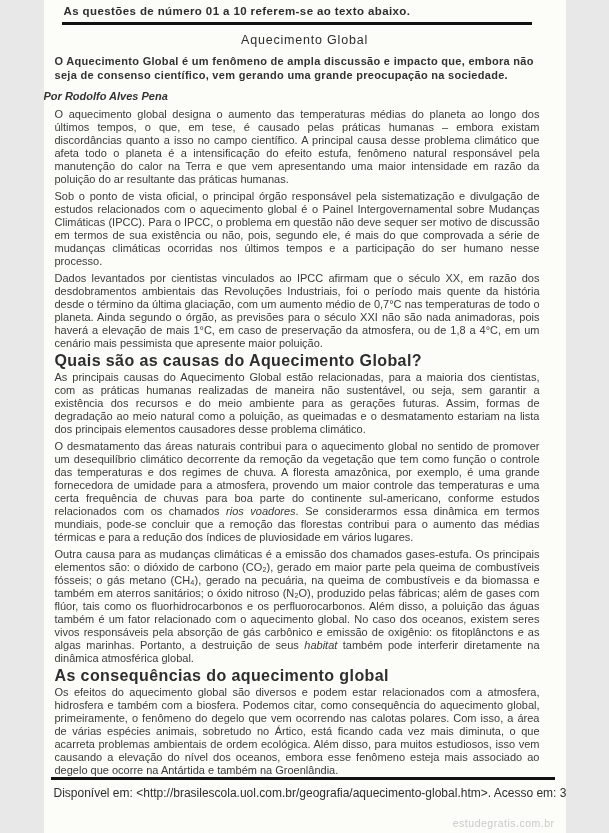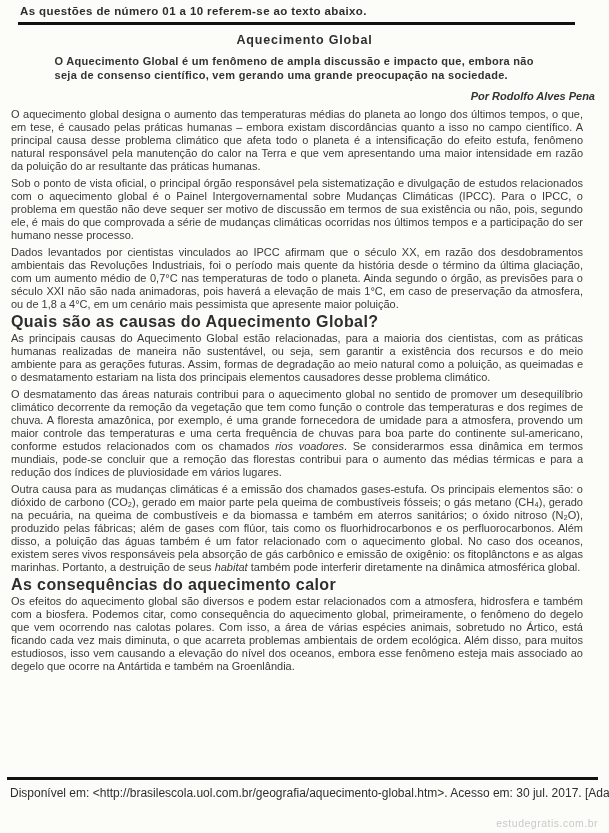--- a/index.html
+++ b/index.html
@@ -1,19 +1,19 @@
 <!DOCTYPE html>
 <html lang="pt"><head>
 <meta charset="utf-8">
 <style>
   html, body { margin: 0; padding: 0; }
   body { background: #e8e8e8; }
   .page {
     position: relative;
-    width: 609px;
+    width: 522px;
     height: 833px;
     margin: 0 auto;
     background: #fcfcf8;
     font-family: "Liberation Sans", sans-serif;
     color: #3b3b3b;
     overflow: hidden;
     box-sizing: border-box;
   }
   .header-instruction {
     font-weight: bold;
@@ -23,38 +23,37 @@
     color: #2e2e2e;
     padding: 4px 20px 0 20px;
   }
   .top-rule {
     height: 3px;
     background: #111;
     margin: 4px 34px 0 18px;
   }
   .article-title {
     text-align: center;
-    font-weight: bold;
+    font-weight: normal;
     font-size: 12.5px;
     letter-spacing: 0.8px;
     color: #2e2e2e;
     margin-top: 8px;
   }
   .article-lead {
     text-align: left;
     font-weight: bold;
     font-size: 11px;
     line-height: 14px;
     letter-spacing: 0.3px;
     color: #333;
     width: 500px;
     margin: 7px auto 0 auto;
   }
   .article-byline {
-    text-align: right;
     font-style: italic;
     font-weight: bold;
     font-size: 11px;
     color: #333;
     margin: 8px 14px 0 0;
   }
   .article-body {
     margin: 6px 26px 0 11px;
   }
   .body-paragraph {
@@ -115,21 +114,21 @@
 
   <div class="article-body">
 
   <p class="body-paragraph"><span>O aquecimento global designa o aumento das temperaturas médias do planeta ao longo dos últimos tempos, o que, em tese, é causado pelas práticas humanas – embora existam discordâncias quanto a isso no campo científico. A principal causa desse problema climático que afeta todo o planeta é a intensificação do efeito estufa, fenômeno natural responsável pela manutenção do calor na Terra e que vem apresentando uma maior intensidade em razão da poluição do ar resultante das práticas humanas.</span></p>
       <p class="body-paragraph"><span>Sob o ponto de vista oficial, o principal órgão responsável pela sistematização e divulgação de estudos relacionados com o aquecimento global é o Painel Intergovernamental sobre Mudanças Climáticas (IPCC). Para o IPCC, o problema em questão não deve sequer ser motivo de discussão em termos de sua existência ou não, pois, segundo ele, é mais do que comprovada a série de mudanças climáticas ocorridas nos últimos tempos e a participação do ser humano nesse processo.</span></p>
       <p class="body-paragraph"><span>Dados levantados por cientistas vinculados ao IPCC afirmam que o século XX, em razão dos desdobramentos ambientais das Revoluções Industriais, foi o período mais quente da história desde o término da última glaciação, com um aumento médio de 0,7°C nas temperaturas de todo o planeta. Ainda segundo o órgão, as previsões para o século XXI não são nada animadoras, pois haverá a elevação de mais 1°C, em caso de preservação da atmosfera, ou de 1,8 a 4°C, em um cenário mais pessimista que apresente maior poluição.</span></p>
       <h3 class="section-heading">Quais são as causas do Aquecimento Global?</h3>
       <p class="body-paragraph"><span>As principais causas do Aquecimento Global estão relacionadas, para a maioria dos cientistas, com as práticas humanas realizadas de maneira não sustentável, ou seja, sem garantir a existência dos recursos e do meio ambiente para as gerações futuras. Assim, formas de degradação ao meio natural como a poluição, as queimadas e o desmatamento estariam na lista dos principais elementos causadores desse problema climático.</span></p>
       <p class="body-paragraph"><span>O desmatamento das áreas naturais contribui para o aquecimento global no sentido de promover um desequilíbrio climático decorrente da remoção da vegetação que tem como função o controle das temperaturas e dos regimes de chuva. A floresta amazônica, por exemplo, é uma grande fornecedora de umidade para a atmosfera, provendo um maior controle das temperaturas e uma certa frequência de chuvas para boa parte do continente sul-americano, conforme estudos relacionados com os chamados </span><i>rios voadores</i><span>. Se considerarmos essa dinâmica em termos mundiais, pode-se concluir que a remoção das florestas contribui para o aumento das médias térmicas e para a redução dos índices de pluviosidade em vários lugares.</span></p>
       <p class="body-paragraph"><span>Outra causa para as mudanças climáticas é a emissão dos chamados gases-estufa. Os principais elementos são: o dióxido de carbono (CO₂), gerado em maior parte pela queima de combustíveis fósseis; o gás metano (CH₄), gerado na pecuária, na queima de combustíveis e da biomassa e também em aterros sanitários; o óxido nitroso (N₂O), produzido pelas fábricas; além de gases com flúor, tais como os fluorhidrocarbonos e os perfluorocarbonos. Além disso, a poluição das águas também é um fator relacionado com o aquecimento global. No caso dos oceanos, existem seres vivos responsáveis pela absorção de gás carbônico e emissão de oxigênio: os fitoplânctons e as algas marinhas. Portanto, a destruição de seus </span><i>habitat</i><span> também pode interferir diretamente na dinâmica atmosférica global.</span></p>
-      <h3 class="section-heading">As consequências do aquecimento calor</h3>
+      <h3 class="section-heading">As consequências do aquecimento global</h3>
       <p class="body-paragraph"><span>Os efeitos do aquecimento global são diversos e podem estar relacionados com a atmosfera, hidrosfera e também com a biosfera. Podemos citar, como consequência do aquecimento global, primeiramente, o fenômeno do degelo que vem ocorrendo nas calotas polares. Com isso, a área de várias espécies animais, sobretudo no Ártico, está ficando cada vez mais diminuta, o que acarreta problemas ambientais de ordem ecológica. Além disso, para muitos estudiosos, isso vem causando a elevação do nível dos oceanos, embora esse fenômeno esteja mais associado ao degelo que ocorre na Antártida e também na Groenlândia.</span></p>
     </div>
 
   <div class="bottom-rule"></div>
 
   <div class="source-line">Disponível em: &lt;http://brasilescola.uol.com.br/geografia/aquecimento-global.htm&gt;. Acesso em: 30 jul. 2017. [Adaptado]</div>
 
   <div class="watermark">estudegratis.com.br</div>
 
 </div>

